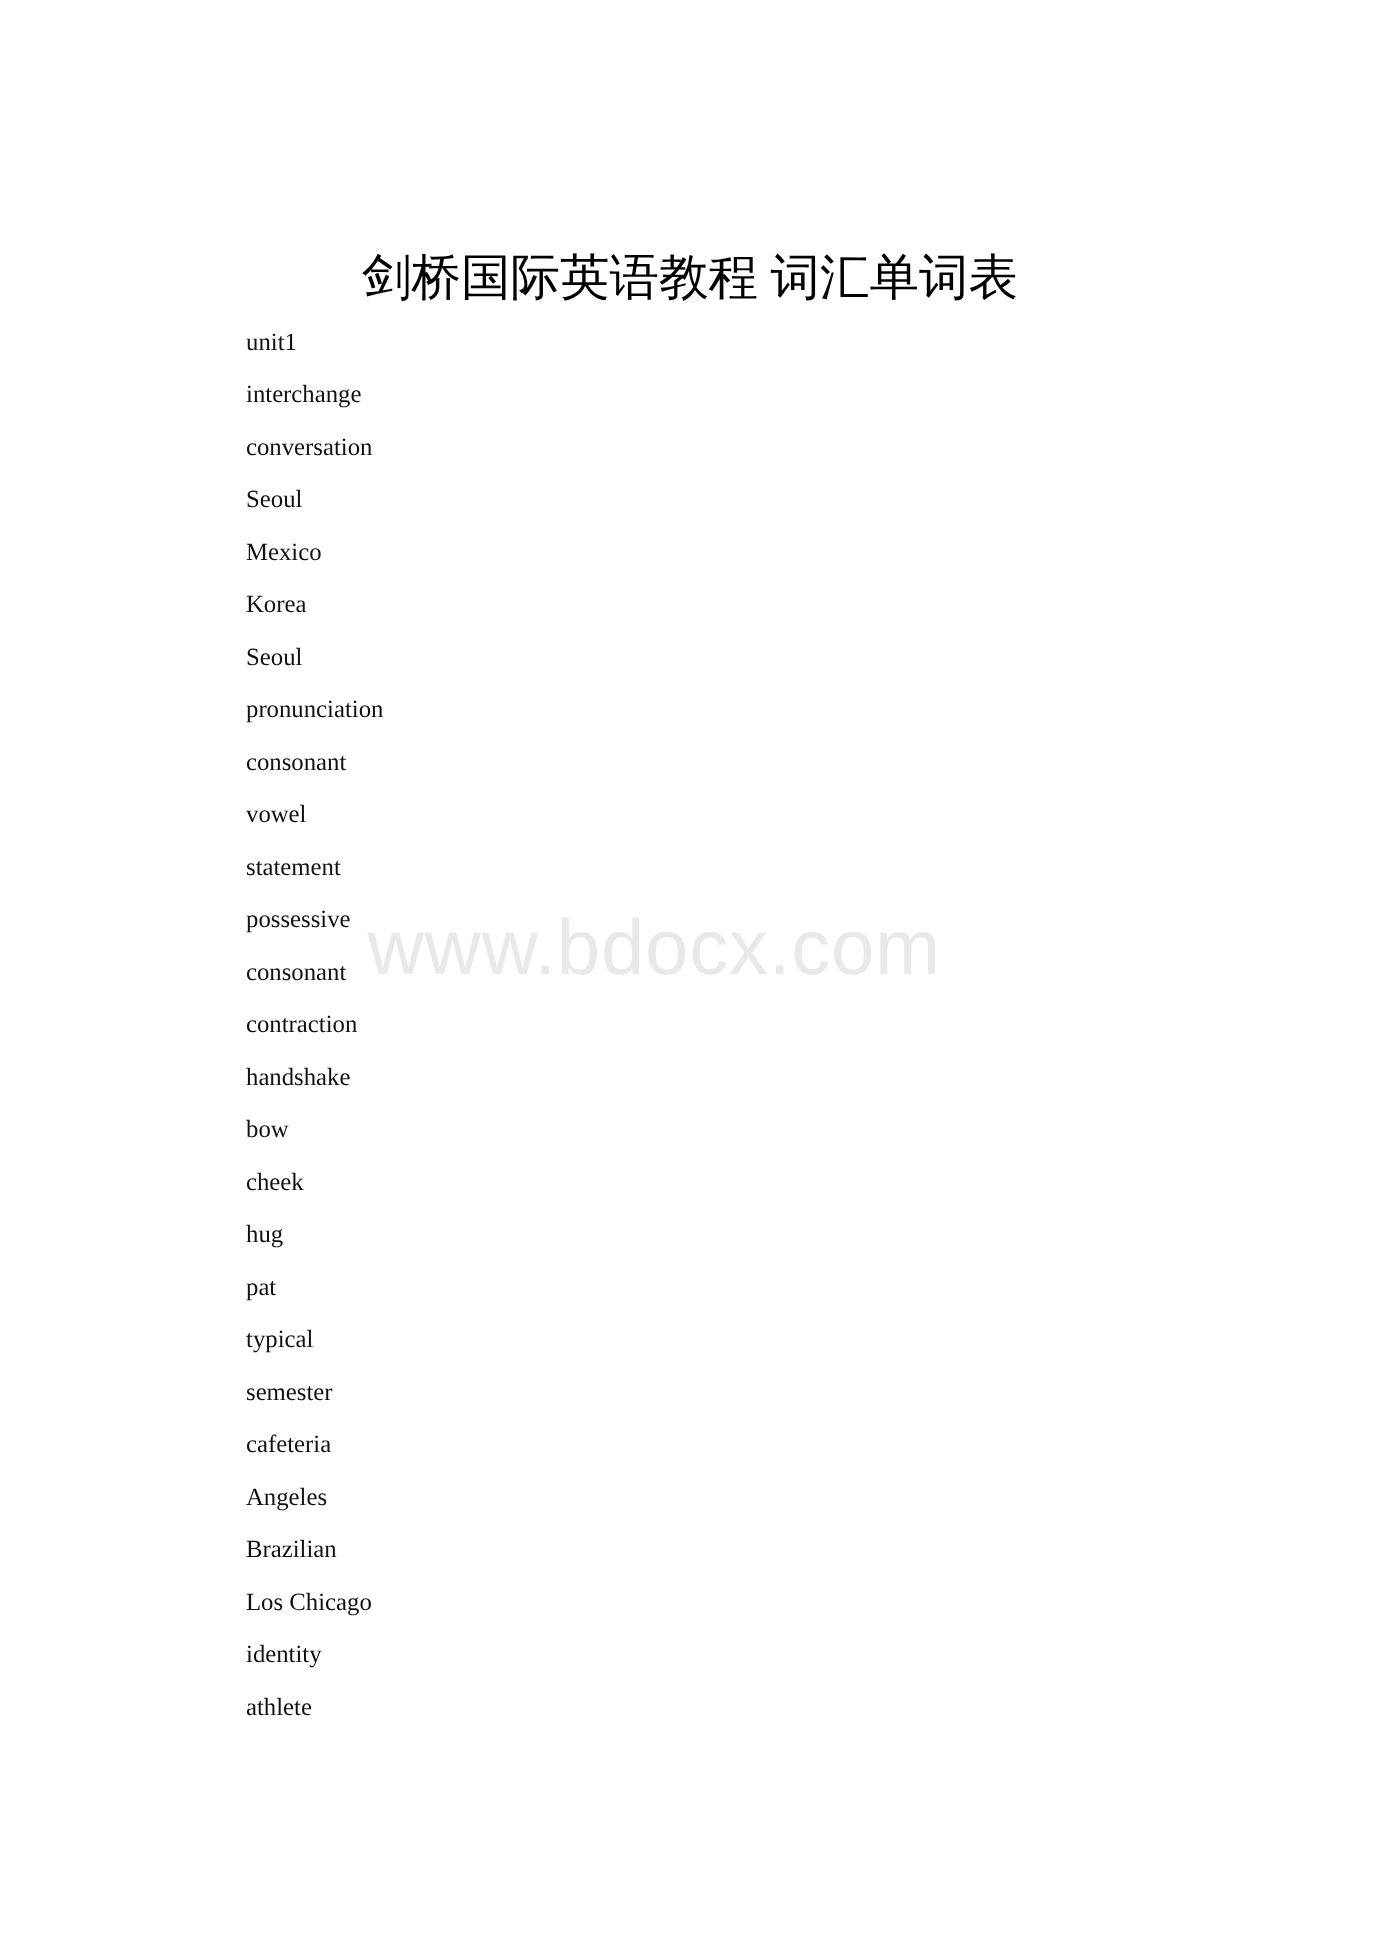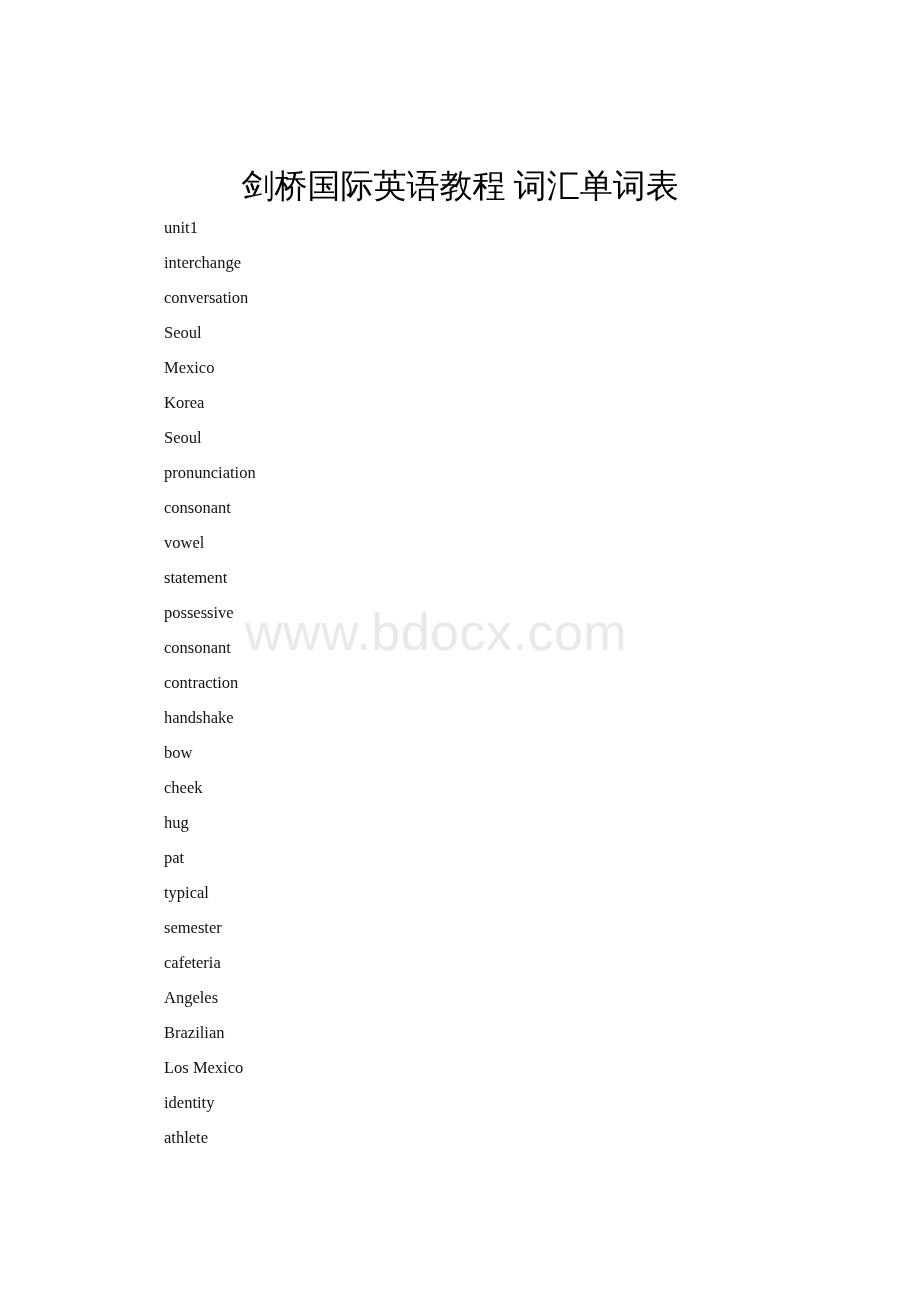--- a/index.html
+++ b/index.html
@@ -121,19 +121,19 @@
       <li>handshake</li>
       <li>bow</li>
       <li>cheek</li>
       <li>hug</li>
       <li>pat</li>
       <li>typical</li>
       <li>semester</li>
       <li>cafeteria</li>
       <li>Angeles</li>
       <li>Brazilian</li>
-      <li>Los Mexico</li>
+      <li>Los Chicago</li>
       <li>identity</li>
       <li>athlete</li>
     </ul>
 
   </div>
 </div>
 
 </body></html>

